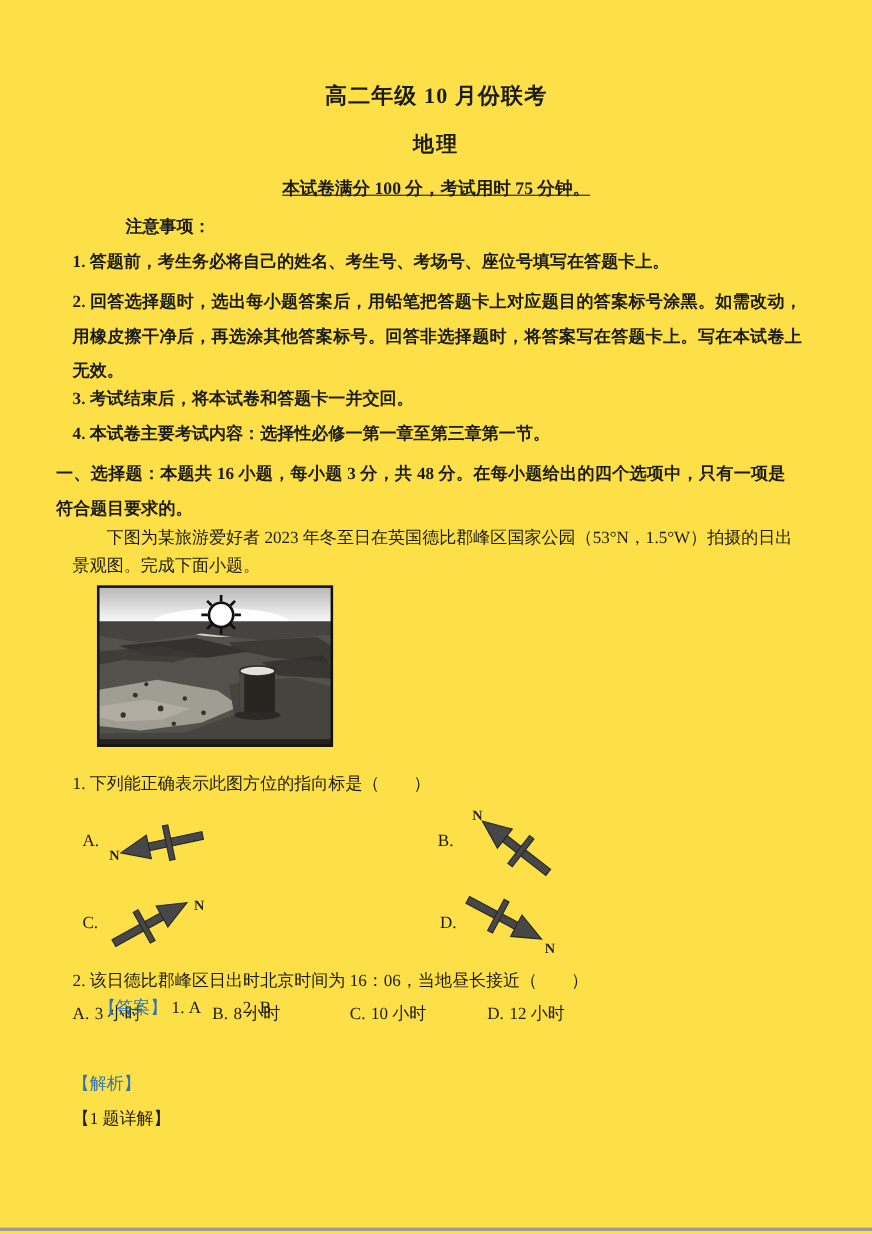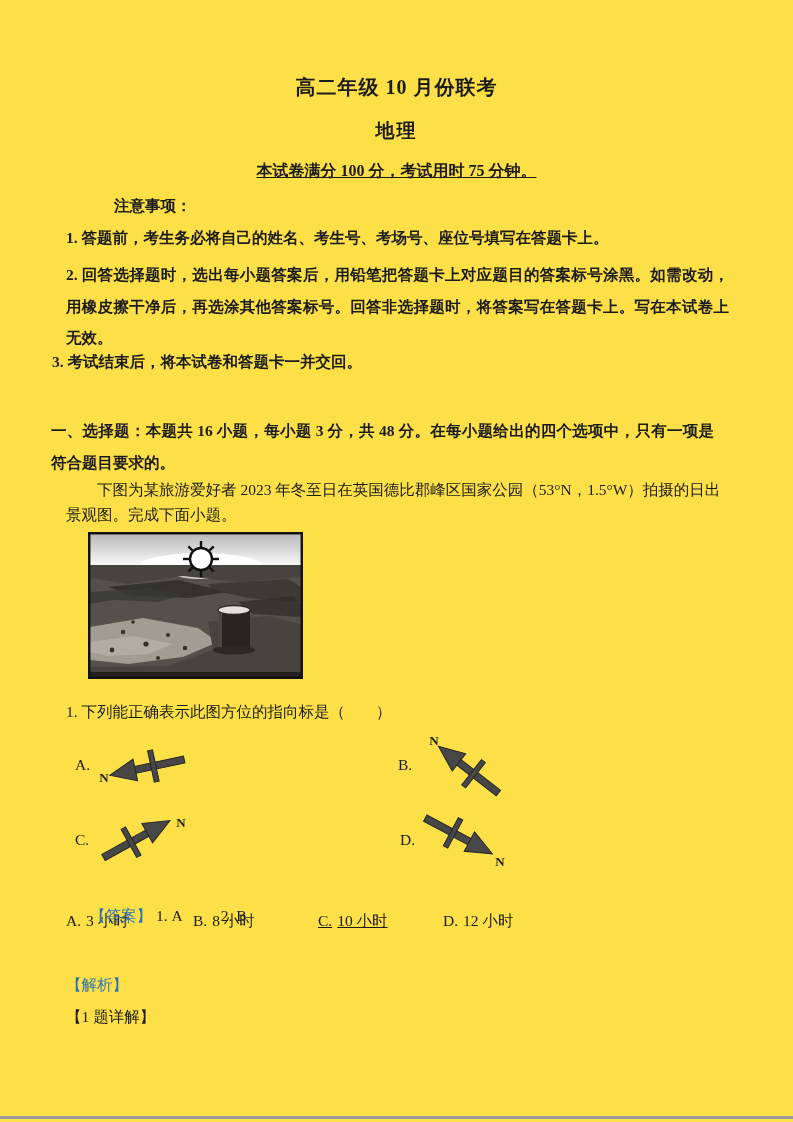--- a/index.html
+++ b/index.html
@@ -8,34 +8,34 @@
   .abs{position:absolute;}
   .ctr{left:0;right:0;text-align:center;}
   .b{font-weight:700;}
   .blue{color:#2e74b5;}
   #title{top:74px;font-size:20px;letter-spacing:1px;}
   #subject{top:118px;font-size:19px;letter-spacing:2px;}
   #info{top:161px;font-size:16px;text-decoration:underline;}
   #notes-h{left:66px;top:196px;margin-left:48px;}
   #n1{left:66px;top:228px;}
   #n2{left:66px;top:259px;width:663px;line-height:31.5px;text-align:justify;}
-  #n3{left:52px;top:352px;text-align:right;}
+  #n3{left:66px;top:352px;text-align:right;}
   #n4{left:66px;top:384px;}
   #sec{left:51px;top:415px;width:663px;line-height:31.5px;text-align:justify;}
   #passage{left:66px;top:477px;width:663px;line-height:25px;text-indent:2em;font-weight:400;}
   #figure{left:88px;top:532px;width:215px;height:147px;}
   #q1{left:66px;top:702px;font-family:Liberation Serif, serif;}
   .optlab{font-size:15.5px;}
   #labA{left:75px;top:756px;}  #svgA{left:96px;top:733px;}
   #labB{left:398px;top:756px;} #svgB{left:424px;top:731px;}
   #labC{left:75px;top:831px;}  #svgC{left:99px;top:808px;}
   #labD{left:400px;top:831px;} #svgD{left:419px;top:808px;}
   #q2{left:66px;top:881px;}
   .q2opt{top:911px;}
-  #q2a{left:66px;} #q2b{left:193px;} #q2c{left:318px;text-decoration:underline;} #q2d{left:443px;}
+  #q2a{left:66px;} #q2b{left:193px;} #q2c{left:318px;} #q2d{left:443px;}
   .q2opt .sp{margin-left:5px;}
   #ans{left:66px;top:906px;margin-left:24px;}
   #ans .a1{margin-left:4px;} #ans .a2{margin-left:38px;}
   #jiexi{left:66px;top:975px;}
   #detail{left:66px;top:1007px;text-align:center;}
   #footer{top:1022px;font-size:14.5px;color:#2b2b2b;}
   #bottomline{left:0;top:1116px;width:793px;height:3px;background:#9a9a9a;}
   .arrow-svg{overflow:visible;}
   .arrow-shape{fill:#474747;stroke:#262626;stroke-width:1;}
   .n-label{font:bold 13px "Liberation Serif","DejaVu Serif",serif;fill:#1e1e1e;}
@@ -46,20 +46,21 @@
 <div id="page">
 
   <div id="title" class="abs ctr b">高二年级 10 月份联考</div>
   <div id="subject" class="abs ctr b">地理</div>
   <div id="info" class="abs ctr b">本试卷满分 100 分，考试用时 75 分钟。</div>
 
   <div id="notes-h" class="abs b">注意事项：</div>
   <div id="n1" class="abs b">1. 答题前，考生务必将自己的姓名、考生号、考场号、座位号填写在答题卡上。</div>
   <div id="n2" class="abs b">2. 回答选择题时，选出每小题答案后，用铅笔把答题卡上对应题目的答案标号涂黑。如需改动，用橡皮擦干净后，再选涂其他答案标号。回答非选择题时，将答案写在答题卡上。写在本试卷上无效。</div>
   <div id="n3" class="abs b">3. 考试结束后，将本试卷和答题卡一并交回。</div>
+  <div id="n4" class="abs b">4. 本试卷主要考试内容：选择性必修一第一章至第三章第一节。</div>
 
   <div id="sec" class="abs b">一、选择题：本题共 16 小题，每小题 3 分，共 48 分。在每小题给出的四个选项中，只有一项是符合题目要求的。</div>
 
   <div id="passage" class="abs">下图为某旅游爱好者 2023 年冬至日在英国德比郡峰区国家公园（53°N，1.5°W）拍摄的日出景观图。完成下面小题。</div>
 
   <svg id="figure" class="abs" viewBox="0 0 215 147">
     <defs>
       <linearGradient id="skyg" x1="0" y1="0" x2="0" y2="1">
         <stop offset="0" stop-color="#b9b9b9"></stop>
         <stop offset="0.75" stop-color="#ededed"></stop>
@@ -145,20 +146,21 @@
   <span id="labD" class="abs optlab">D.</span>
   <svg id="svgD" class="abs arrow-svg" width="115" height="72" viewBox="0 0 115 72">
     <g transform="translate(38,27) rotate(28)">
       <rect class="arrow-shape" x="-36" y="-3.5" width="52" height="7"></rect>
       <rect class="arrow-shape" x="-7" y="-16" width="5" height="32"></rect>
       <polygon class="arrow-shape" points="14,-11 40,0 14,11"></polygon>
     </g>
     <text class="n-label" x="81" y="58" text-anchor="middle">N</text>
   </svg>
 
+  <div id="q2" class="abs">2. 该日德比郡峰区日出时北京时间为 16：06，当地昼长接近（　　）</div>
 
   <span id="q2a" class="abs q2opt"><span>A.</span><span class="sp">3 小时</span></span>
   <span id="q2b" class="abs q2opt"><span>B.</span><span class="sp">8 小时</span></span>
   <span id="q2c" class="abs q2opt"><span>C.</span><span class="sp">10 小时</span></span>
   <span id="q2d" class="abs q2opt"><span>D.</span><span class="sp">12 小时</span></span>
 
   <div id="ans" class="abs">
     <span class="blue">【答案】</span><span class="a1">1. A</span><span class="a2">2. B</span>
   </div>
 

